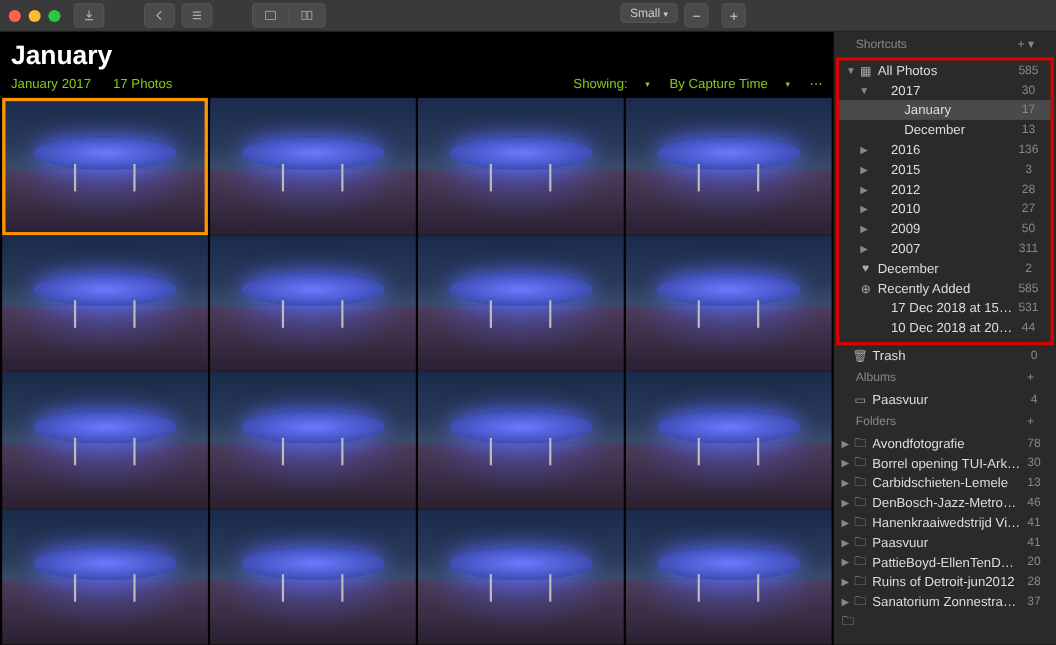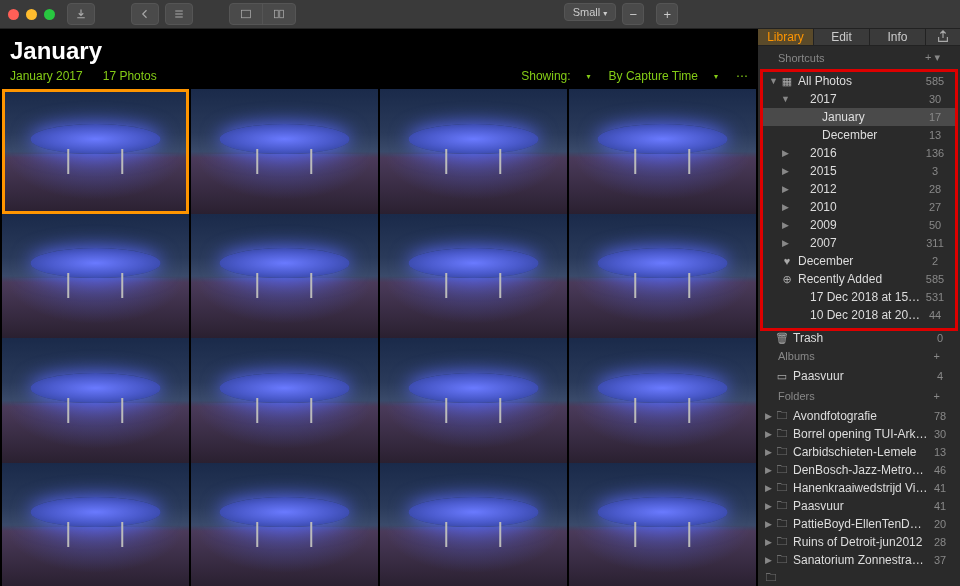--- a/index.html
+++ b/index.html
@@ -181,30 +181,20 @@
           <div class="legs"></div>
         </div>
         <div class="thumb">
           <div class="ufo"></div>
           <div class="legs"></div>
         </div>
       </div>
   </div>
 
   <div class="sidebar">
-    <div class="tabs" id="tabs">
-        <div class="tab active">Library</div>
-        <div class="tab">Edit</div>
-        <div class="tab">Info</div>
-        <div class="sharebtn">
-          <svg width="14" height="14" viewBox="0 0 16 16" stroke="#aaa" fill="none" stroke-width="1.3">
-            <path d="M8 2v7M5 4l3-3 3 3M3 8v5h10V8"></path>
-          </svg>
-        </div>
-      </div>
 
     <div class="section-h">
       <span>Shortcuts</span>
       <span class="plus">+ ▾</span>
     </div>
 
     <div class="highlight-box" id="shortcuts">
         <div class="row d0">
           <span class="disc">▼</span>
           <span class="ic">▦</span>

